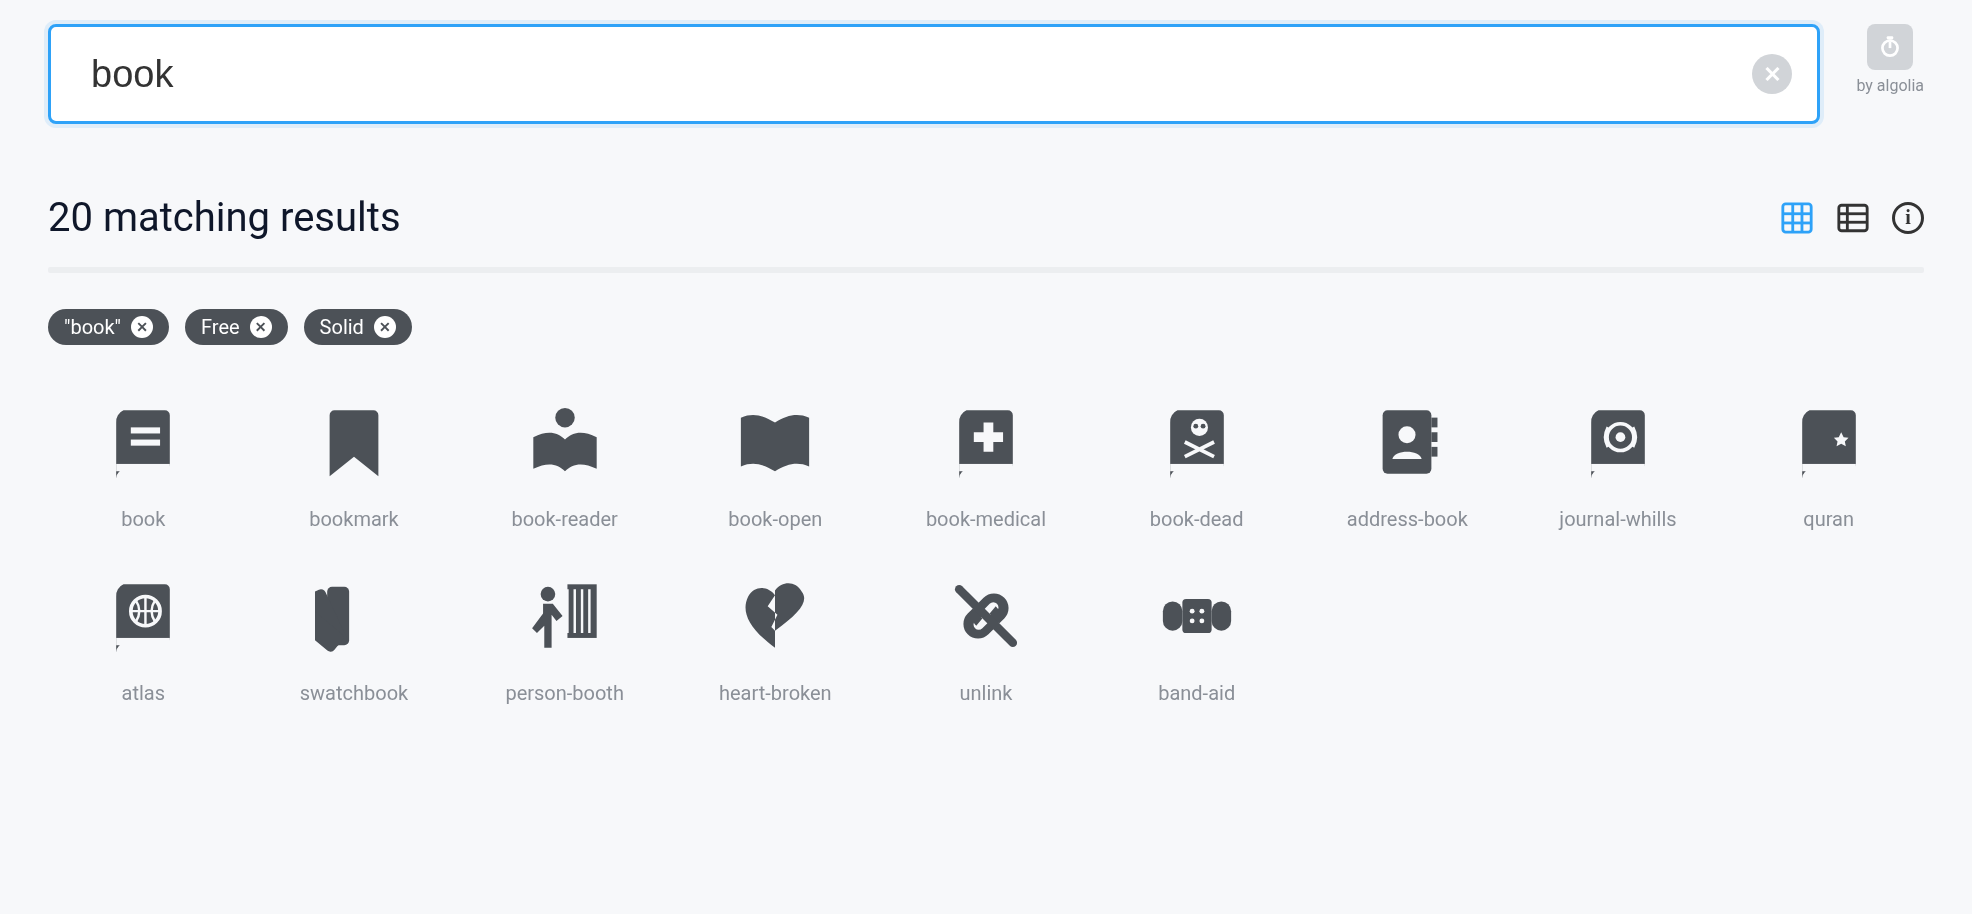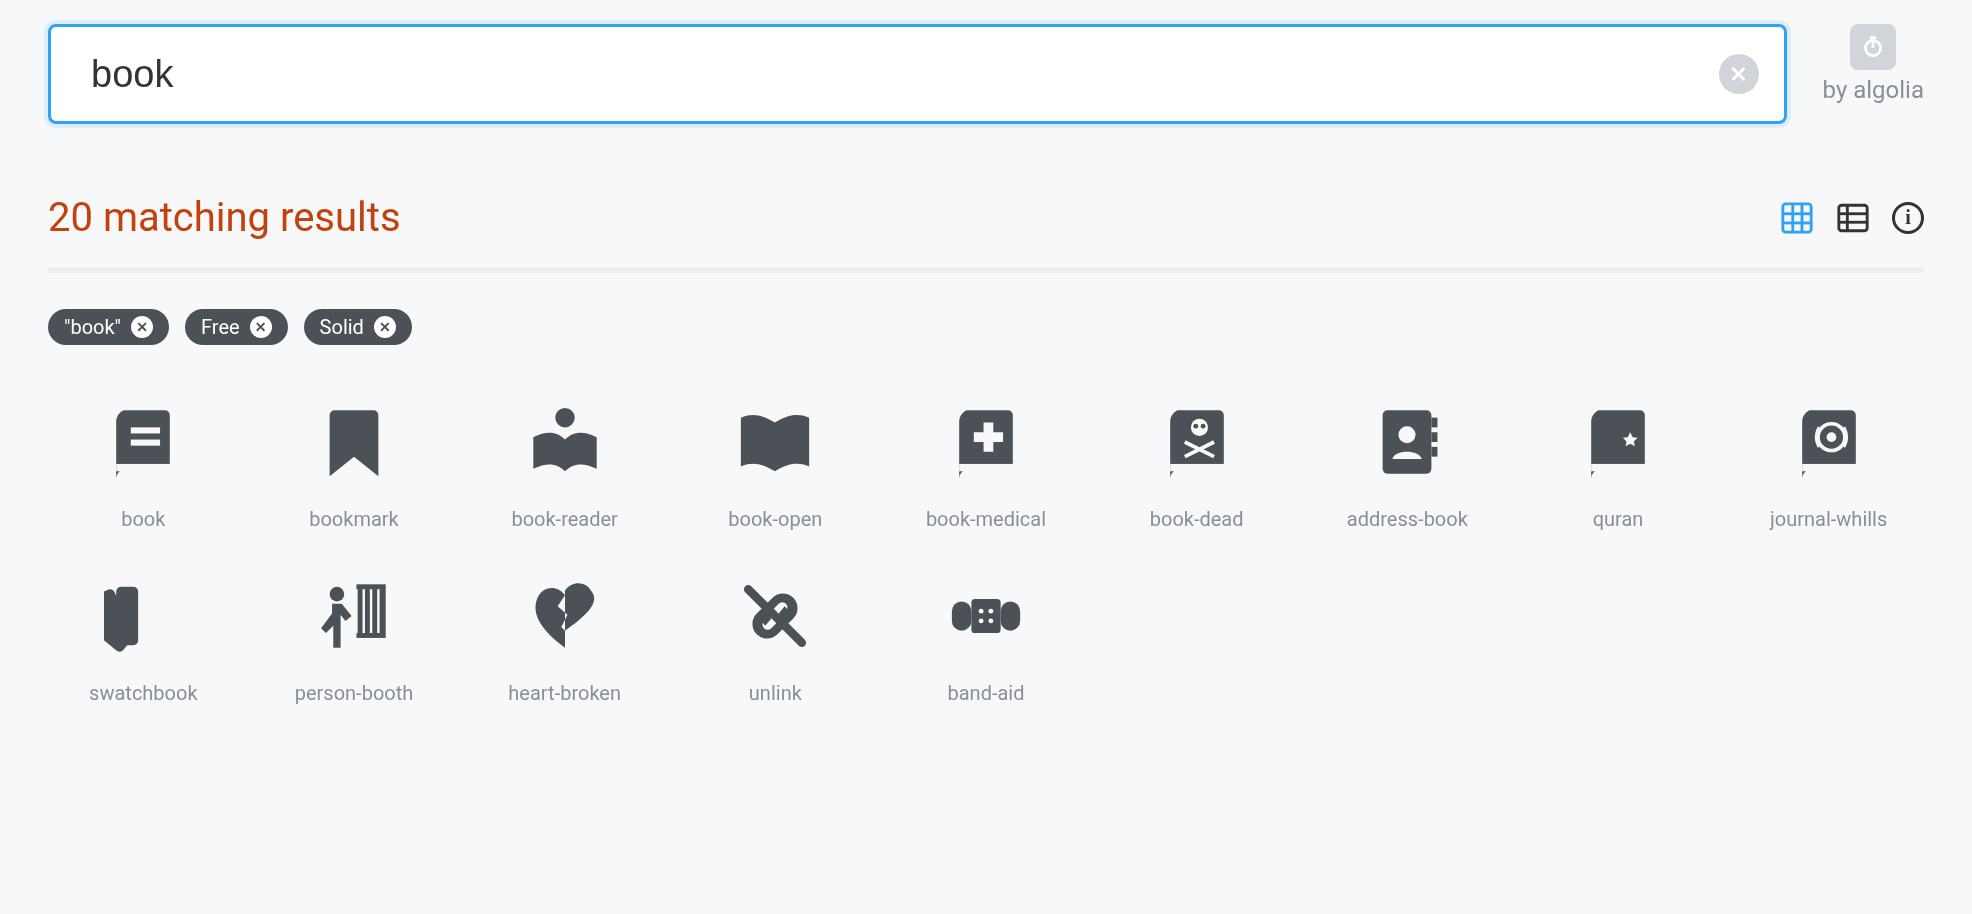--- a/index.html
+++ b/index.html
@@ -23,30 +23,30 @@
     box-shadow: 0 0 0 4px rgba(46,162,248,0.12);
   }
   .clear-btn {
     position: absolute;
     right: 28px; top: 50%; transform: translateY(-50%);
     width: 40px; height: 40px; border-radius: 50%;
     background: #d1d4d8; color: #fff;
     display: flex; align-items: center; justify-content: center;
     cursor: pointer; font-size: 22px; font-weight: bold;
   }
-  .algolia { text-align: center; color: #8a8f97; font-size: 24px; }
+  .algolia { text-align: center; color: #8a8f97; font-size: 16px; }
   .algolia-logo {
     width: 46px; height: 46px; margin: 0 auto 6px;
     background: #d1d4d8; border-radius: 8px;
     display:flex;align-items:center;justify-content:center;color:#fff;
   }
   .results-header {
     display: flex; align-items: center; margin-top: 70px;
   }
-  .results-title { font-size: 40px; color: #c2410c; font-weight: 400; flex:1; }
+  .results-title { font-size: 40px; color: #0f172a; font-weight: 400; flex:1; }
   .view-controls { display:flex; gap: 22px; align-items:center; }
   .view-btn { width:34px; height:34px; cursor:pointer; display:flex;align-items:center;justify-content:center; }
   .view-btn svg { width: 100%; height: 100%; }
   .info-btn { width:32px;height:32px;border:3px solid #333;border-radius:50%;display:flex;align-items:center;justify-content:center;font-family:Georgia,serif;font-weight:bold;font-size:20px;cursor:pointer;color:#333; }
   .divider { height: 6px; background: #eceef0; margin-top: 26px; border-radius: 2px; }
   .filter-row { display:flex; gap:16px; margin-top: 36px; }
   .chip {
     background: #4c5157; color: #fff; border-radius: 999px;
     padding: 6px 16px; font-size: 20px; display:flex;align-items:center;gap:10px;
     cursor: pointer;
@@ -296,32 +296,40 @@
       <div class="ico">
         <svg>
           <use href="#ic-address-book"></use>
         </svg>
       </div>
       <div class="lbl">address-book</div>
     </div>
     <div class="icon-card">
       <div class="ico">
         <svg>
+          <use href="#ic-journal-whills"></use>
+        </svg>
+      </div>
+      <div class="lbl">journal-whills</div>
+    </div>
+    <div class="icon-card">
+      <div class="ico">
+        <svg>
           <use href="#ic-quran"></use>
         </svg>
       </div>
       <div class="lbl">quran</div>
     </div>
     <div class="icon-card">
       <div class="ico">
         <svg>
-          <use href="#ic-journal-whills"></use>
-        </svg>
-      </div>
-      <div class="lbl">journal-whills</div>
+          <use href="#ic-atlas"></use>
+        </svg>
+      </div>
+      <div class="lbl">atlas</div>
     </div>
     <div class="icon-card">
       <div class="ico">
         <svg>
           <use href="#ic-swatchbook"></use>
         </svg>
       </div>
       <div class="lbl">swatchbook</div>
     </div>
     <div class="icon-card">

